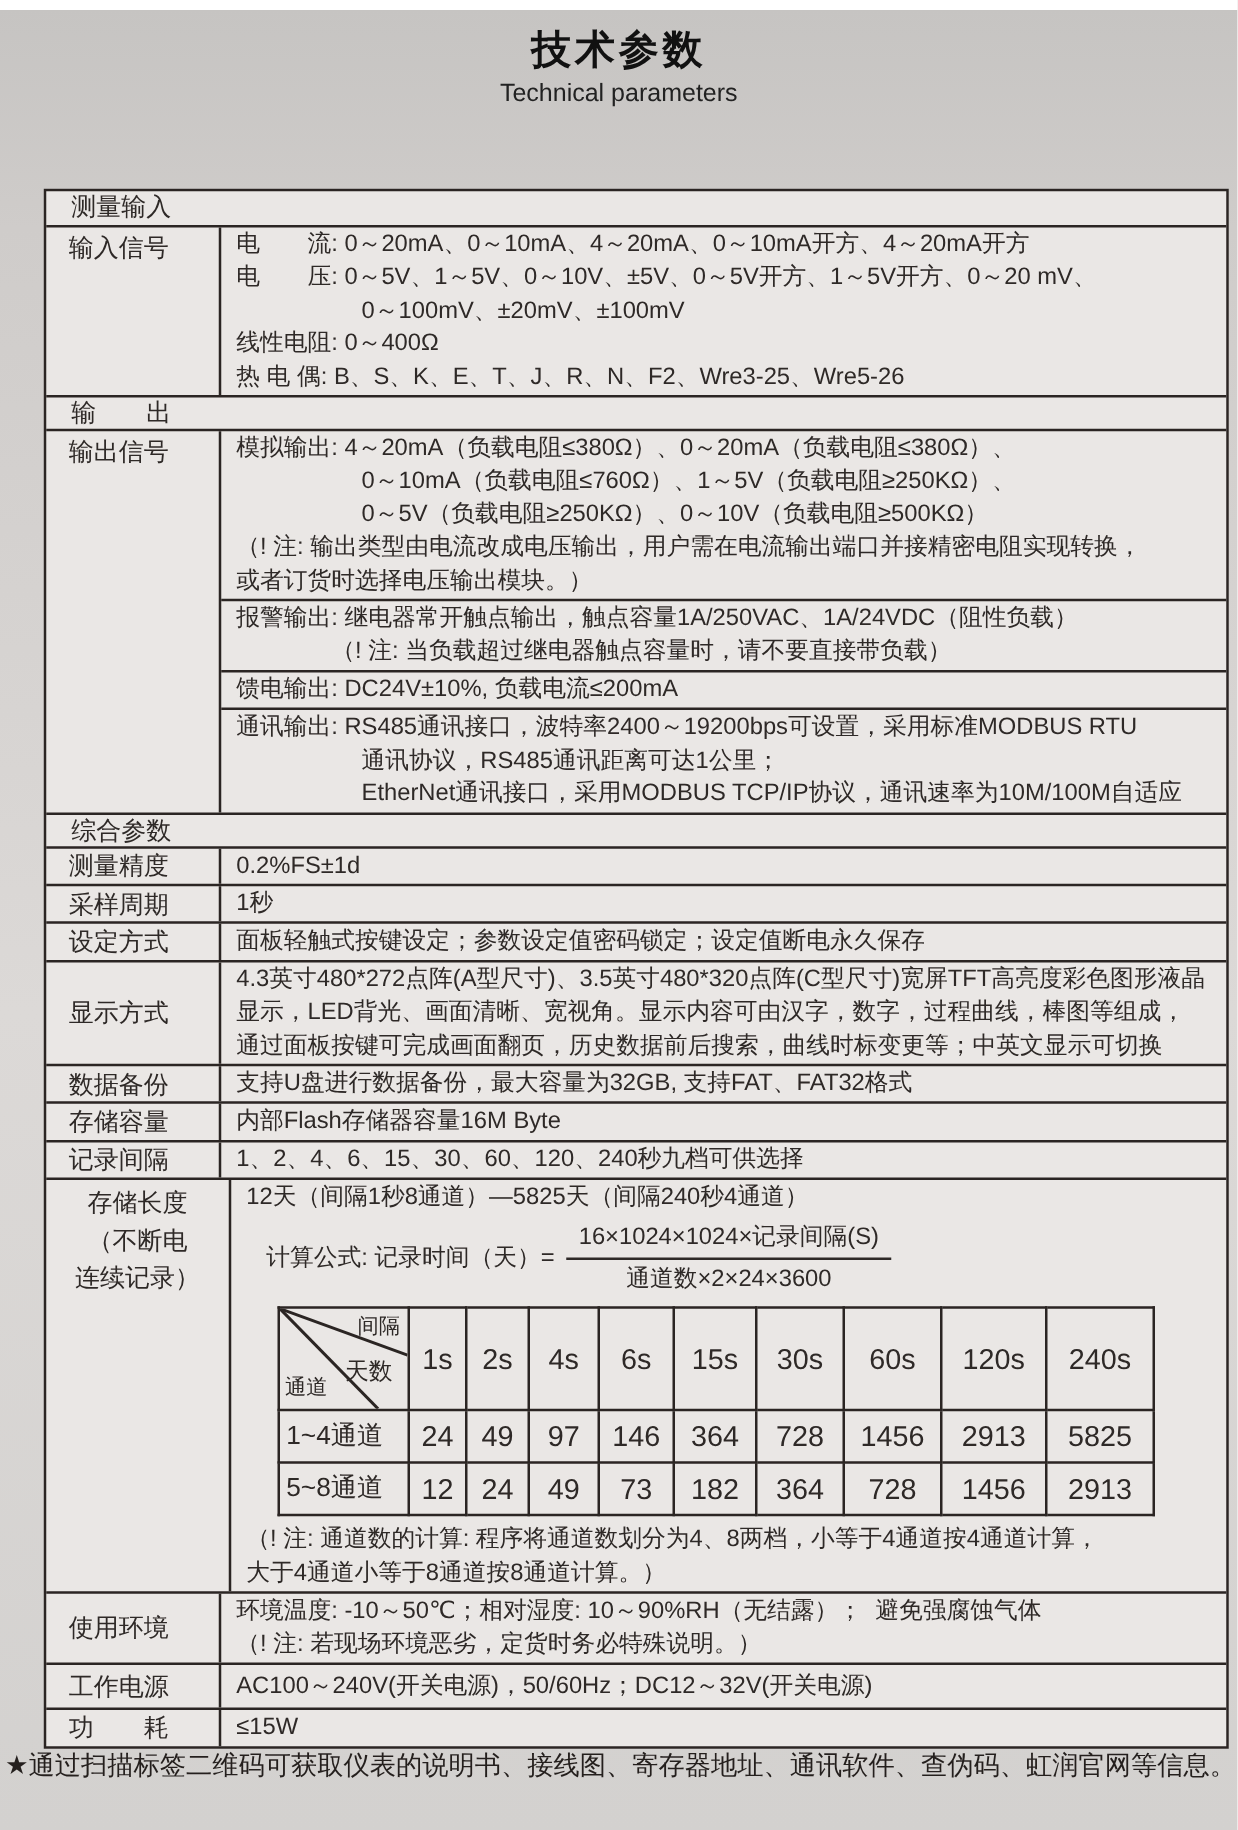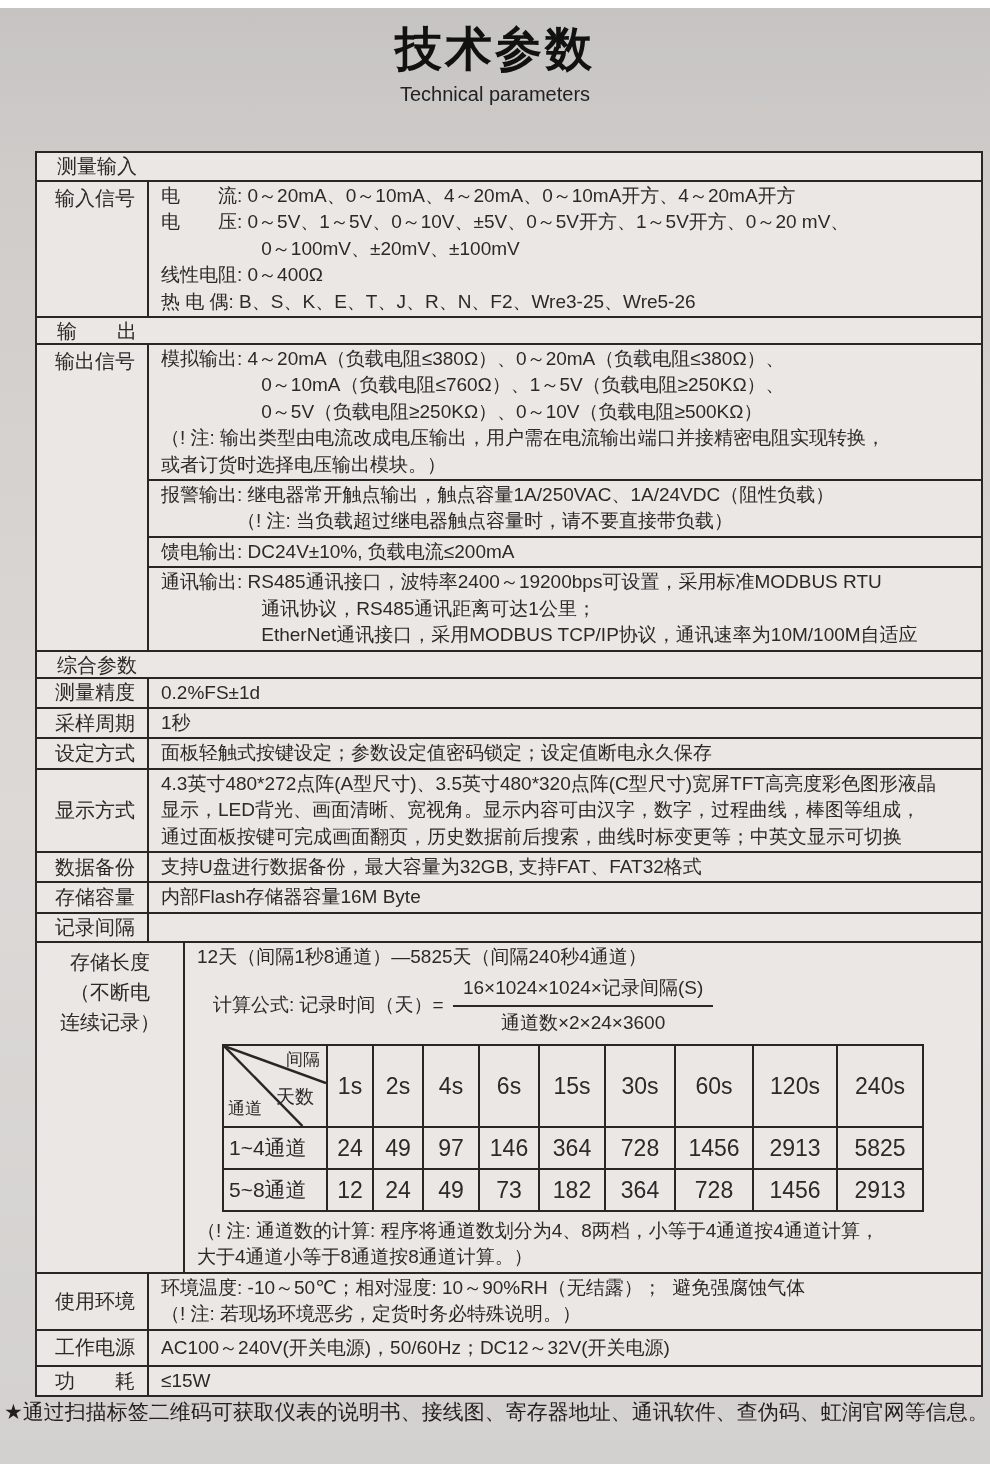--- a/index.html
+++ b/index.html
@@ -13,32 +13,32 @@
     position:relative;overflow:hidden;background:#ffffff;
     font-family:"Liberation Sans","DejaVu Sans",sans-serif;
     color:var(--tc);
   }
   .page{
     position:absolute;left:0;right:0;top:8px;bottom:0;
     background:linear-gradient(180deg,#c6c4c2 0%,#cfccca 12%,#dcd9d7 55%,#d3d1cf 100%);
   }
   
   .title-block{position:absolute;top:18px;left:0;width:100%;text-align:center;}
-  .title-cn{font-size:47px;font-weight:bold;letter-spacing:3px;color:#111;}
+  .title-cn{font-size:32px;font-weight:bold;letter-spacing:3px;color:#111;}
   .title-en{font-size:20px;margin-top:2px;color:#222;}
   
   .spec-table{
     position:absolute;top:151px;left:35px;width:948px;
     border:2px solid var(--bc);background:var(--cell);
   }
   .trow{display:flex;border-top:2px solid var(--bc);}
   .trow:first-child{border-top:none;}
   .sec{display:block;padding:0 0 0 20px;font-size:20px;line-height:27px;height:27px;}
   .lbl{
-    width:112px;flex:none;border-right:2px solid var(--bc);
+    width:140px;flex:none;border-right:2px solid var(--bc);
     padding-left:18px;font-size:20px;display:flex;align-items:center;
   }
   .lbl.top{align-items:flex-start;padding-top:3px;}
   .lbl-stack{width:148px;flex:none;border-right:2px solid var(--bc);
     padding-top:4px;text-align:center;font-size:20px;line-height:30px;}
   .cnt{flex:1;min-width:0;padding:1px 6px 1px 12px;font-size:19px;line-height:26.4px;}
   .cnt .line{white-space:pre;}
   .blk{border-top:2px solid var(--bc);padding:1px 6px 1px 12px;font-size:19px;line-height:26.4px;}
   .blk:first-child{border-top:none;}
   .blk .line{white-space:pre;}
@@ -151,20 +151,21 @@
     <div class="cnt single">支持U盘进行数据备份，最大容量为32GB, 支持FAT、FAT32格式</div>
   </div>
 
   <div class="trow">
     <div class="lbl">存储容量</div>
     <div class="cnt single">内部Flash存储器容量16M Byte</div>
   </div>
 
   <div class="trow">
     <div class="lbl">记录间隔</div>
+    <div class="cnt single">1、2、4、6、15、30、60、120、240秒九档可供选择</div>
   </div>
 
   <div class="trow">
     <div class="lbl-stack">
         <div class="line">存储长度</div>
         <div class="line">（不断电</div>
         <div class="line">连续记录）</div>
       </div>
     <div class="cnt">
       <div class="line">12天（间隔1秒8通道）—5825天（间隔240秒4通道）</div>

